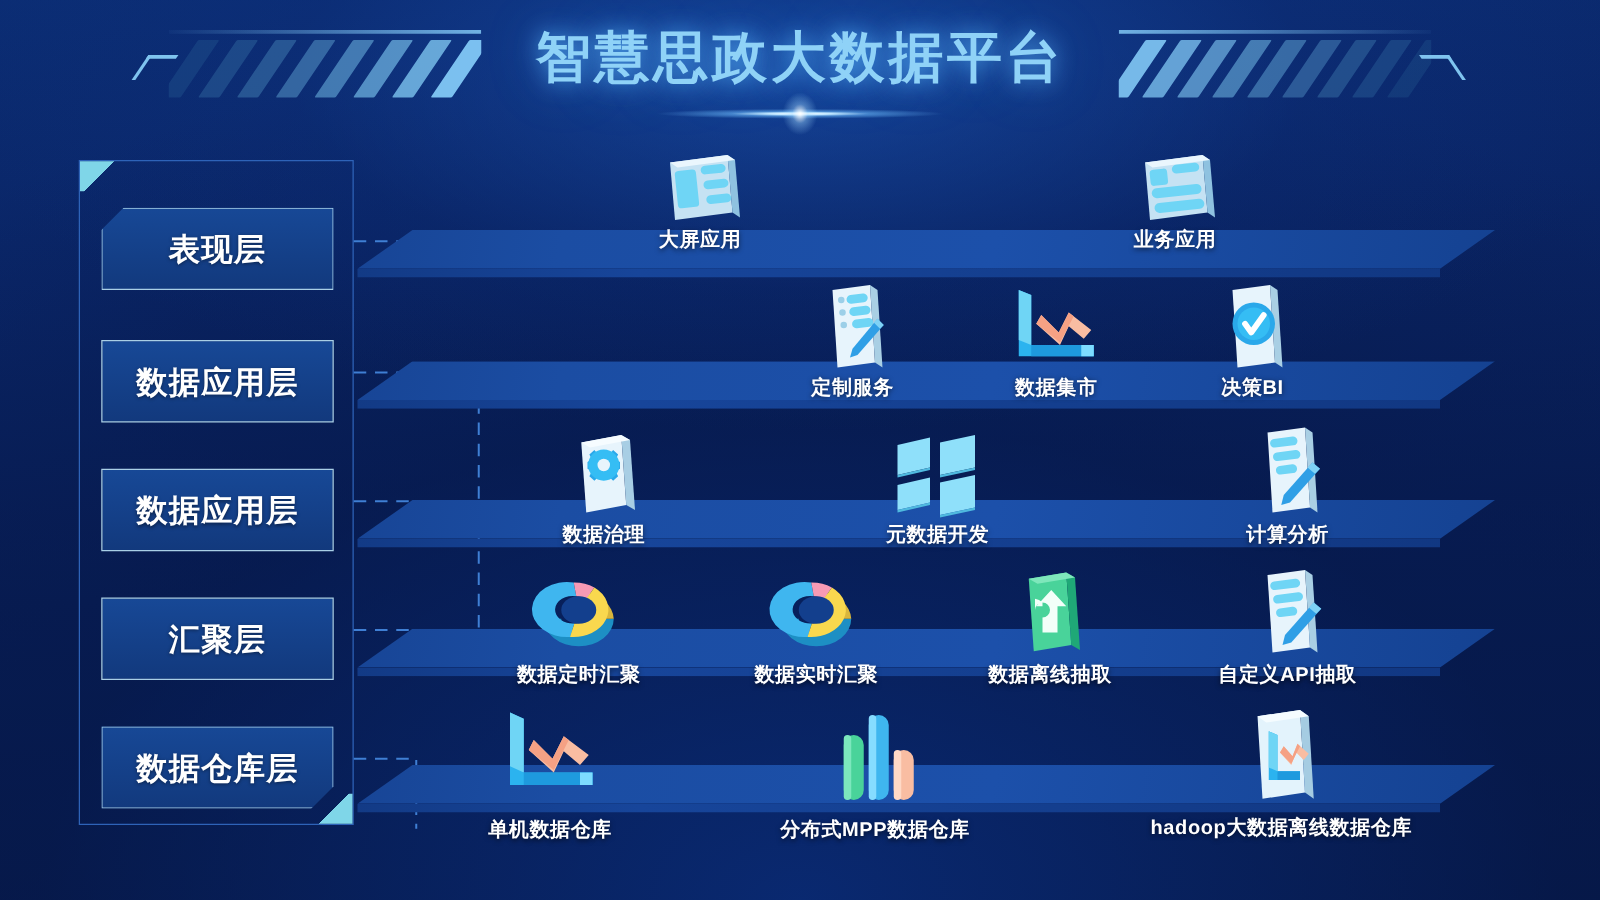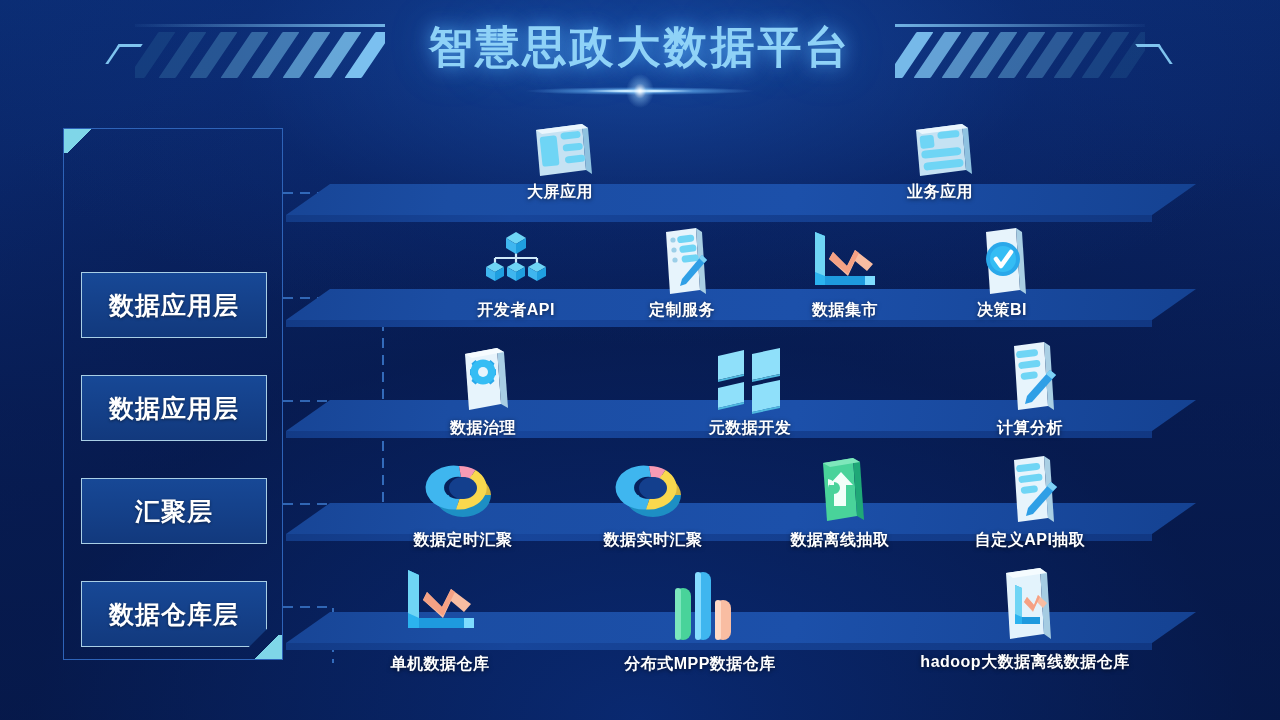--- a/index.html
+++ b/index.html
@@ -142,20 +142,23 @@
     <div class="chev" id="chev-left"></div>
     <div class="chev" id="chev-right"></div>
     <div id="title">智慧思政大数据平台</div>
     <div id="flare"></div>
   </div>
 
   <div id="sidebar">
     <div class="corner-tl"></div>
     <div class="corner-br"></div>
 
+    <div class="side-item cut-tl" style="top:37px">
+        <span>表现层</span>
+      </div>
     <div class="side-item" style="top:143px">
         <span>数据应用层</span>
       </div>
     <div class="side-item" style="top:246px">
         <span>数据应用层</span>
       </div>
     <div class="side-item" style="top:349px">
         <span>汇聚层</span>
       </div>
     <div class="side-item cut-br" style="top:452px">
@@ -208,42 +211,20 @@
         </g>
       </svg>
       <div class="label" style="top:72px;">业务应用</div>
     </div>
 
     <div class="slab" style="left:0;top:289px;width:1280px;height:38px;">
       <div class="top" style="clip-path:polygon(330px 0, 1196px 0, 1152px 31px, 286px 31px);"></div>
       <div class="edge" style="top:31px; clip-path:polygon(286px 0, 1152px 0, 1152px 7px, 286px 7px);"></div>
     </div>
 
-    <div class="node" style="left:436px; top:228px; height:92px;">
-      <svg class="glyph" width="74" height="62" viewBox="0 0 74 62" style="top:0">
-        <g stroke="#cfe9f8" stroke-width="2.2" fill="none">
-          <path d="M37,20 L37,30 M16,30 L58,30 M16,30 L16,38 M37,30 L37,38 M58,30 L58,38"></path>
-        </g>
-        <g>
-          <path d="M37,4 L47,10 L37,16 L27,10 Z" fill="#6fd5f5"></path>
-            <path d="M47,10 L47,20 L37,26 L37,16 Z" fill="#1f9fe0"></path>
-            <path d="M27,10 L27,20 L37,26 L37,16 Z" fill="#3fb6ef"></path>
-          <path d="M16,34 L25,39 L16,44 L7,39 Z" fill="#6fd5f5"></path>
-            <path d="M25,39 L25,48 L16,53 L16,44 Z" fill="#1f9fe0"></path>
-            <path d="M7,39 L7,48 L16,53 L16,44 Z" fill="#3fb6ef"></path>
-          <path d="M37,34 L46,39 L37,44 L28,39 Z" fill="#6fd5f5"></path>
-            <path d="M46,39 L46,48 L37,53 L37,44 Z" fill="#1f9fe0"></path>
-            <path d="M28,39 L28,48 L37,53 L37,44 Z" fill="#3fb6ef"></path>
-          <path d="M58,34 L67,39 L58,44 L49,39 Z" fill="#6fd5f5"></path>
-            <path d="M67,39 L67,48 L58,53 L58,44 Z" fill="#1f9fe0"></path>
-            <path d="M49,39 L49,48 L58,53 L58,44 Z" fill="#3fb6ef"></path>
-        </g>
-      </svg>
-      <div class="label" style="top:72px;">开发者API</div>
-    </div>
 
     <div class="node" style="left:602px; top:222px; height:98px;">
       <svg class="glyph" width="70" height="80" viewBox="0 0 70 80" style="top:0">
         <g transform="translate(35,40)">
           <path d="M-16,-30 L14,-34 L18,28 L-12,32 Z" fill="#e7f4fc"></path>
           <path d="M14,-34 L20,-30 L24,32 L18,28 Z" fill="#a9cfe4"></path>
           <circle cx="-9" cy="-22" r="2.6" fill="#9ccfe8"></circle>
           <circle cx="-8" cy="-12" r="2.6" fill="#9ccfe8"></circle>
           <circle cx="-7" cy="-2" r="2.6" fill="#9ccfe8"></circle>
           <rect x="-2" y="-26" width="17" height="7" rx="3.5" fill="#6fd5f5" transform="rotate(-7)"></rect>

